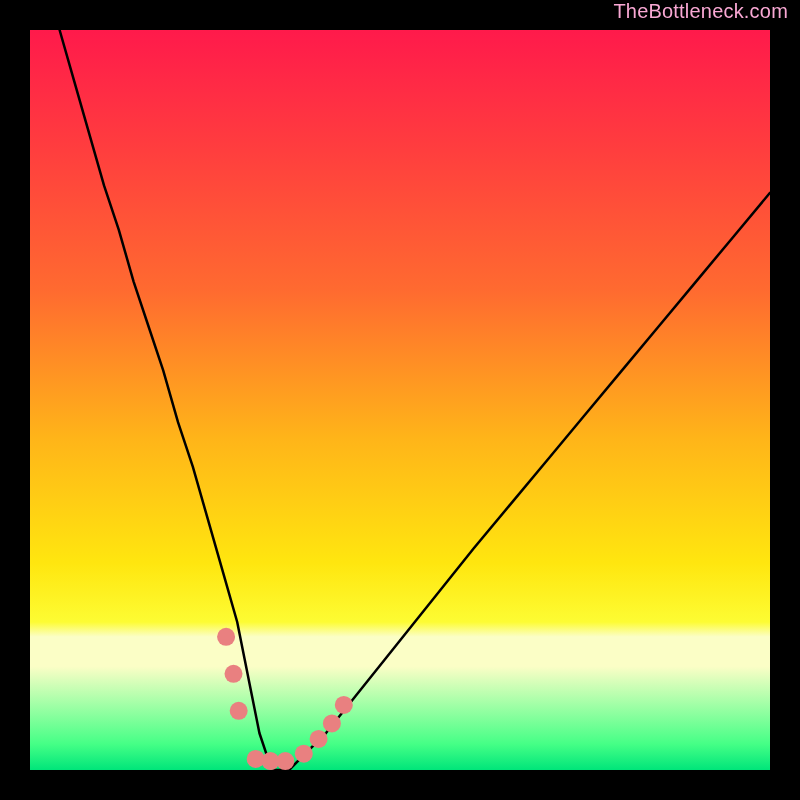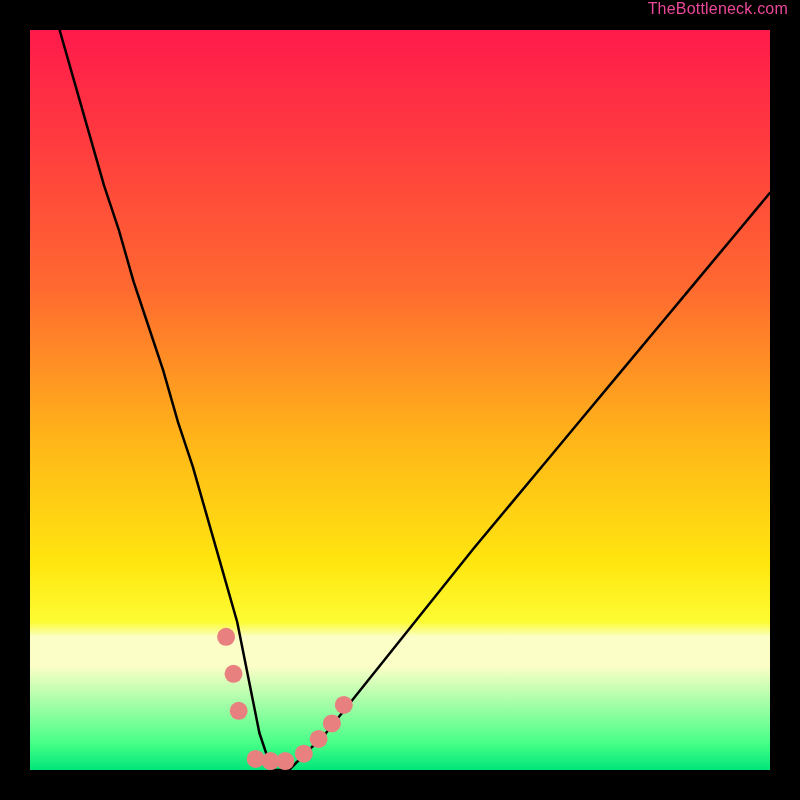--- a/index.html
+++ b/index.html
@@ -37,22 +37,22 @@
       #fbfec6 82%,
       #fbfec6 86%,
       #45ff86 96.5%,
       #00e57a 100%
     );
   }
   .watermark {
     position: absolute;
     top: 0;
     right: 12px;
-    color: #ec4899;
-    font-size: 16px;
+    color: #f9a8d4;
+    font-size: 20px;
     letter-spacing: 0.2px;
     font-weight: 500;
   }
   svg.curve {
     position: absolute;
     left: 0;
     top: 0;
     width: 740px;
     height: 740px;
     overflow: visible;

